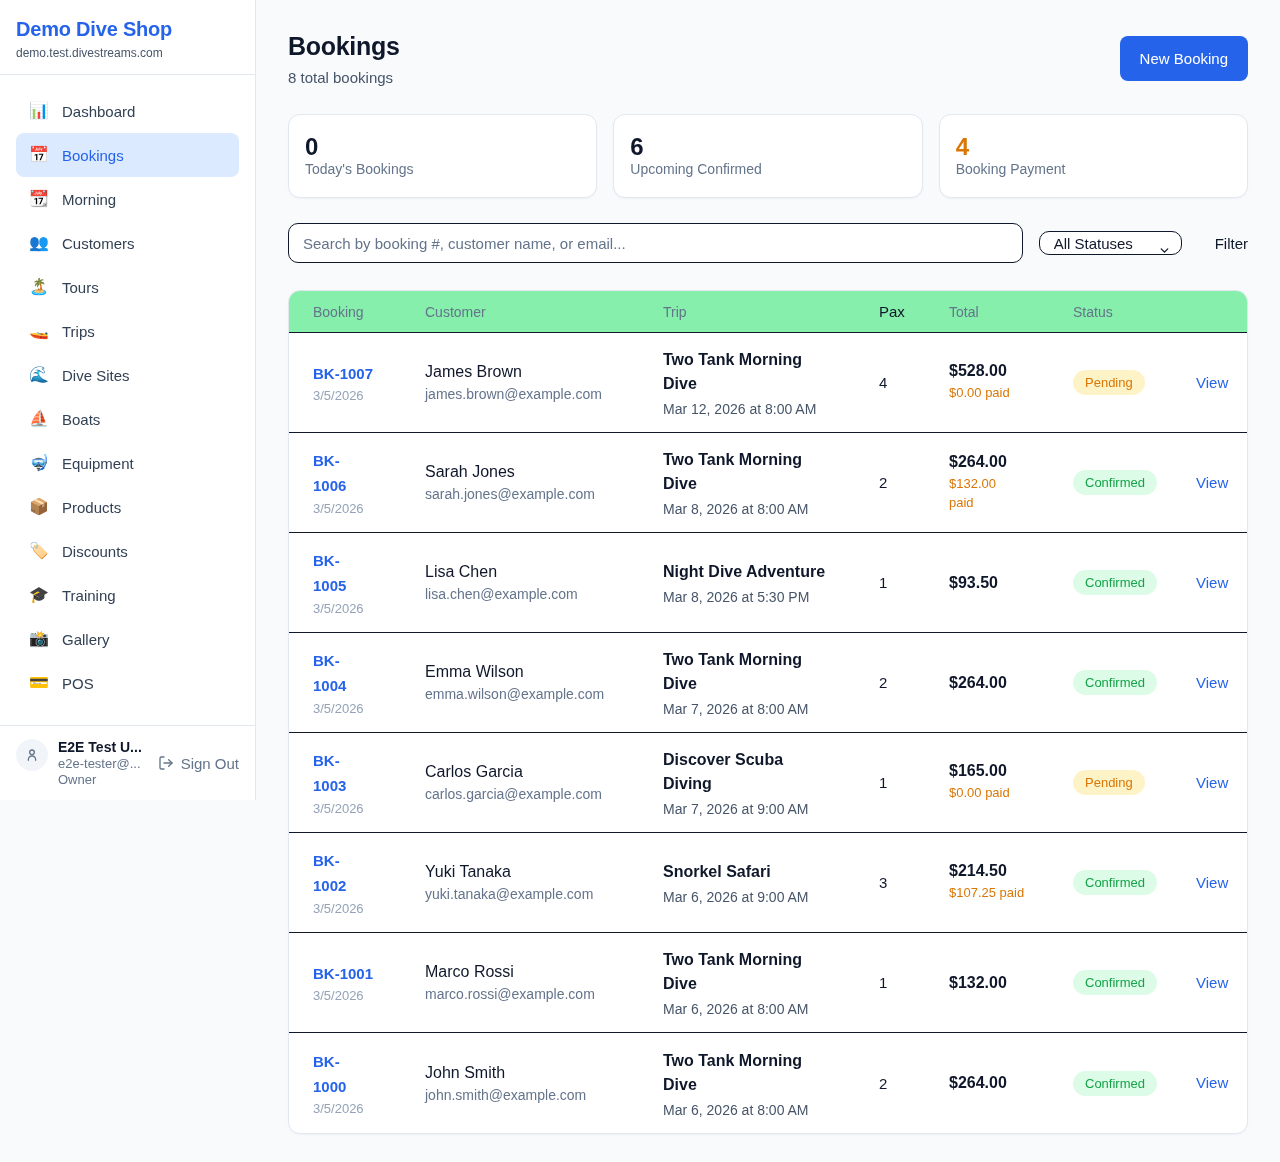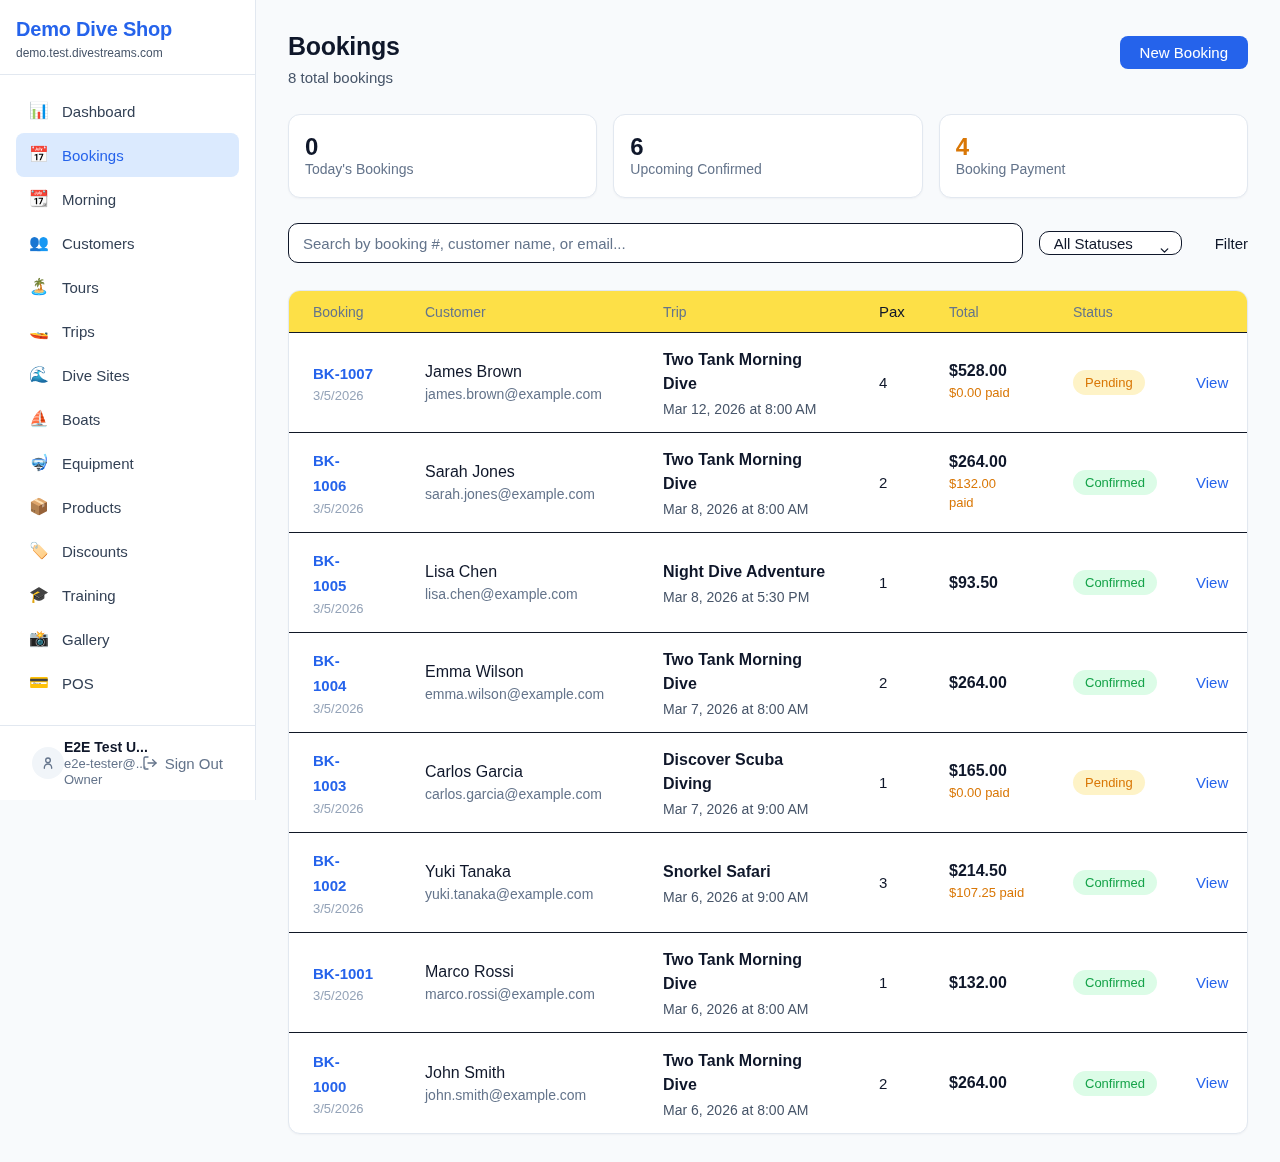--- a/index.html
+++ b/index.html
@@ -26,22 +26,22 @@
   .nav-item {
     display:flex; align-items:center; gap:12px;
     padding:10px 12px; border-radius:8px;
     font-size:15px; color:#334155; cursor:pointer;
     height:44px;
   }
   .nav-item.active { background:#dbeafe; color:#2563eb; font-weight:500; }
   .nav-icon { width:22px; font-size:16px; text-align:center; line-height:1; }
   .side-footer {
     border-top:1px solid #e2e8f0;
-    padding:13px 32px;
-    display:flex; align-items:center; 
+    padding:13px 16px;
+    display:flex; gap:10px;
   }
   .avatar {
     width:32px; height:32px; border-radius:50%;
     background:#f1f5f9; flex:none;
     display:flex; align-items:center; justify-content:center;
   }
   .user-info { flex:1; min-width:0; }
   .user-name { font-size:14px; font-weight:700; color:#0f172a; white-space:nowrap; }
   .user-email { font-size:13px; color:#64748b; margin-top:1px; white-space:nowrap; }
   .user-role { font-size:13px; color:#64748b; margin-top:1px; }
@@ -51,21 +51,21 @@
     font-family:inherit; font-size:15px; color:#64748b; flex:none;
   }
   
   .main { margin-left:256px; padding:32px; width:1024px; }
   .page-header { display:flex; justify-content:space-between; align-items:flex-start; }
   .page-title { font-size:25px; font-weight:700; color:#0f172a; letter-spacing:-0.3px; }
   .page-subtitle { font-size:15px; color:#475569; margin-top:8px; }
   .primary-btn {
     background:#2563eb; color:#ffffff; border:none; cursor:pointer;
     font-family:inherit; font-size:15px; font-weight:500;
-    padding:8px 20px; border-radius:8px; margin-top:4px;
+    padding:14px 20px; border-radius:8px; margin-top:4px;
   }
   
   .stats { display:flex; gap:16px; margin-top:28px; }
   .stat-card {
     flex:1; background:#ffffff; border:1px solid #e2e8f0; border-radius:12px;
     padding:20px 16px; height:84px;
     box-shadow:0 1px 2px rgba(15,23,42,0.04);
   }
   .stat-value { font-size:24px; font-weight:700; color:#0f172a; line-height:1; }
   .stat-value.orange { color:#d97706; }
@@ -92,21 +92,21 @@
   }
   
   .table-card {
     margin-top:27px; background:#ffffff;
     border:1px solid #e2e8f0; border-radius:12px;
     overflow:hidden;
     box-shadow:0 1px 2px rgba(15,23,42,0.04);
   }
   .thead {
     display:flex; align-items:center;
-    background:#fde047; padding:12px 24px; height:42px;
+    background:#86efac; padding:12px 24px; height:42px;
     border-bottom:1px solid #111827;
     font-size:14px; color:#64748b; font-weight:500;
   }
   .trow {
     display:flex; align-items:center;
     padding:14px 24px; min-height:100px;
     border-bottom:1px solid #111827;
   }
   .trow:last-child { border-bottom:none; }
   .col { flex:none; padding-right:8px; }

